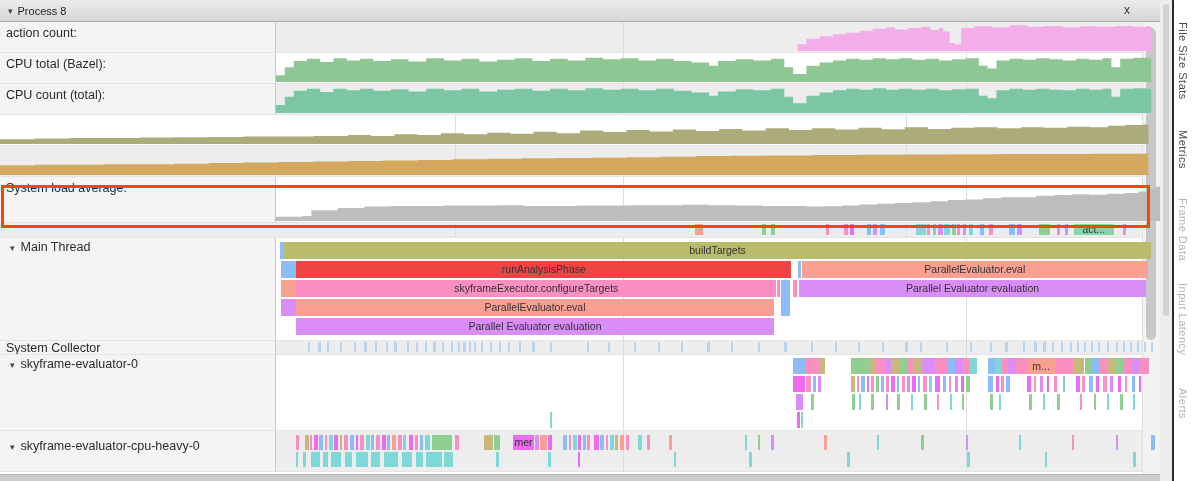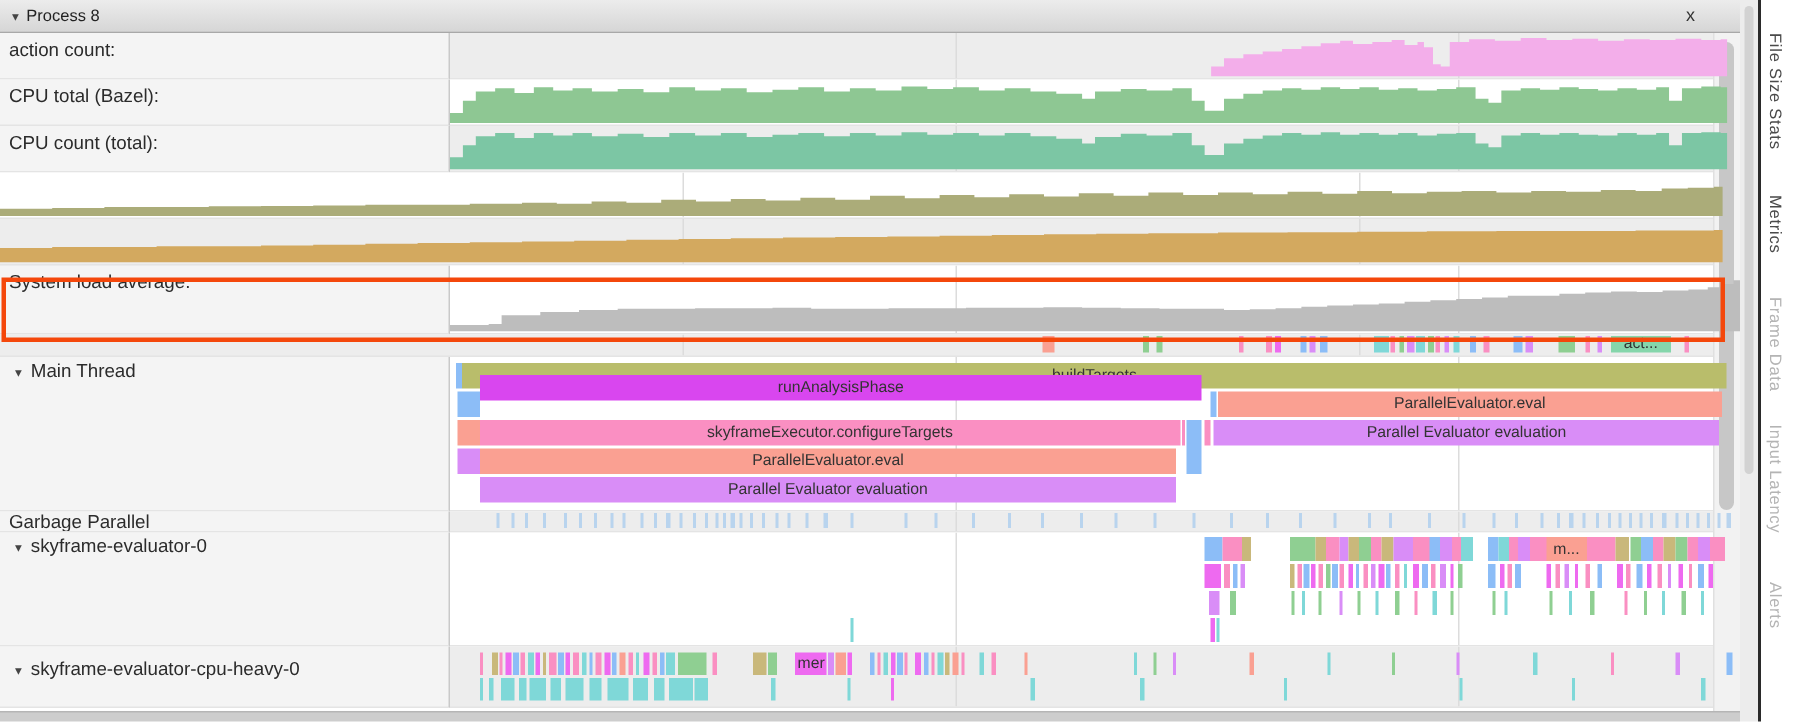--- a/index.html
+++ b/index.html
@@ -6,21 +6,21 @@
   body{width:1200px;height:481px;overflow:hidden;font-family:"Liberation Sans",sans-serif;background:#fff;}
   .app{position:relative;width:1200px;height:481px;background:#fff;}
   
   .main-panel{position:absolute;left:0;top:0;width:1160px;height:481px;}
   .proc-header{position:absolute;left:0;top:0;width:1160px;height:22px;background:linear-gradient(#ececec,#d6d6d6);border-bottom:1px solid #a8a8a8;box-sizing:border-box;display:flex;align-items:center;}
   .proc-header .tri{font-size:9px;color:#444;margin:0 5px 0 8px;}
   .proc-header .title{font-size:11px;color:#222;}
   .proc-header .close{position:absolute;right:26px;top:1px;font-size:12px;color:#333;cursor:pointer;padding:2px 4px;}
   .content{position:absolute;left:0;top:22px;width:1160px;height:452px;}
   .row{display:flex;width:1160px;box-sizing:border-box;}
-  .lab{width:300px;box-sizing:border-box;border-right:1px solid #c9c9c9;border-bottom:1px solid #e4e4e4;background:#f4f4f4;font-size:12.5px;color:#2b2b2b;padding:4px 0 0 6px;overflow:hidden;white-space:nowrap;}
+  .lab{width:276px;box-sizing:border-box;border-right:1px solid #c9c9c9;border-bottom:1px solid #e4e4e4;background:#f4f4f4;font-size:12.5px;color:#2b2b2b;padding:4px 0 0 6px;overflow:hidden;white-space:nowrap;}
   .lab .arrow{font-size:9px;color:#444;margin:0 6px 0 4px;}
   .cell{position:relative;flex:1;box-sizing:border-box;border-bottom:1px solid #e4e4e4;overflow:hidden;}
   .cell.alt{background:#ededed;}
   .cell.lite{background:#ffffff;}
   .chart-fill{position:absolute;left:0;right:0;bottom:1px;z-index:2;}
   .vscroll{position:absolute;right:0;top:0;width:18px;height:452px;background:#f2f2f2;border-left:1px solid #e0e0e0;box-sizing:border-box;}
   .vscroll .thumb{position:absolute;left:3px;top:6px;width:10px;height:312px;background:#c7c7c7;border-radius:5px;}
   .hscroll{position:absolute;left:0;top:474px;width:1160px;height:7px;background:#cdcdcd;border-top:1px solid #b5b5b5;box-sizing:border-box;}
   .gridline{position:absolute;top:0;bottom:0;width:1px;background:#dcdcdc;z-index:1;}
   
@@ -160,37 +160,37 @@
       </div>
       <div class="row" style="height:103px">
         <div class="lab" style="padding-top:2px"><span class="arrow">▾</span><span>Main Thread</span></div>
         <div class="cell lite">
           <div class="gridline" style="left:39.2%"></div>
           <div class="gridline" style="left:78.1%"></div>
           <div class="track">
               <div class="blk" style="left: 0.5%; width: 0.4%; top: 4px; height: 17px; background: rgb(140, 189, 247);"></div>
               <div class="blk lbl" style="left: 0.9%; width: 98.1%; top: 4px; height: 17px; background: rgb(185, 189, 107); line-height: 17px;">buildTargets</div>
               <div class="blk" style="left: 0.6%; width: 1.7%; top: 23px; height: 17px; background: rgb(140, 189, 247);"></div>
-              <div class="blk lbl" style="left: 2.3%; width: 56%; top: 12px; height: 17px; background: #d946ef; line-height: 17px;">runAnalysisPhase</div>
+              <div class="blk lbl" style="left: 2.3%; width: 56%; top: 23px; height: 17px; background: #ef4444; line-height: 17px;">runAnalysisPhase</div>
               <div class="blk" style="left: 59%; width: 0.4%; top: 23px; height: 17px; background: rgb(140, 189, 247);"></div>
               <div class="blk lbl" style="left: 59.5%; width: 39.1%; top: 23px; height: 17px; background: rgb(250, 160, 146); line-height: 17px;">ParallelEvaluator.eval</div>
               <div class="blk" style="left: 0.6%; width: 1.7%; top: 42px; height: 17px; background: rgb(250, 160, 146);"></div>
               <div class="blk lbl" style="left: 2.3%; width: 54.3%; top: 42px; height: 17px; background: rgb(250, 143, 194); line-height: 17px;">skyframeExecutor.configureTargets</div>
               <div class="blk" style="left: 56.7%; width: 0.3%; top: 42px; height: 17px; background: rgb(250, 143, 194);"></div>
               <div class="blk" style="left: 57.1%; width: 1.1%; top: 42px; height: 36px; background: rgb(140, 189, 247);"></div>
               <div class="blk" style="left: 58.5%; width: 0.4%; top: 42px; height: 17px; background: rgb(250, 143, 194);"></div>
               <div class="blk lbl" style="left: 59.2%; width: 39.2%; top: 42px; height: 17px; background: rgb(217, 141, 247); line-height: 17px;">Parallel Evaluator evaluation</div>
               <div class="blk" style="left: 0.6%; width: 1.7%; top: 61px; height: 17px; background: rgb(217, 141, 247);"></div>
               <div class="blk lbl" style="left: 2.3%; width: 54%; top: 61px; height: 17px; background: rgb(250, 160, 146); line-height: 17px;">ParallelEvaluator.eval</div>
               <div class="blk lbl" style="left: 2.3%; width: 54%; top: 80px; height: 17px; background: rgb(217, 141, 247); line-height: 17px;">Parallel Evaluator evaluation</div>
             </div>
         </div>
       </div>
       <div class="row" style="height:14px">
-        <div class="lab" style="padding-top:0">Garbage Parallel</div>
+        <div class="lab" style="padding-top:0">System Collector</div>
         <div class="cell alt">
           <div class="gridline" style="left:39.2%"></div>
           <div class="gridline" style="left:78.1%"></div>
           <div class="track">
               <div class="blk" style="left: 3.6%; width: 0.25%; top: 1px; height: 10px; background: rgb(185, 212, 238);"></div>
               <div class="blk" style="left: 4.8%; width: 0.25%; top: 1px; height: 10px; background: rgb(185, 212, 238);"></div>
               <div class="blk" style="left: 5.8%; width: 0.25%; top: 1px; height: 10px; background: rgb(185, 212, 238);"></div>
               <div class="blk" style="left: 7.2%; width: 0.25%; top: 1px; height: 10px; background: rgb(185, 212, 238);"></div>
               <div class="blk" style="left: 8.8%; width: 0.25%; top: 1px; height: 10px; background: rgb(185, 212, 238);"></div>
               <div class="blk" style="left: 10%; width: 0.25%; top: 1px; height: 10px; background: rgb(185, 212, 238);"></div>

